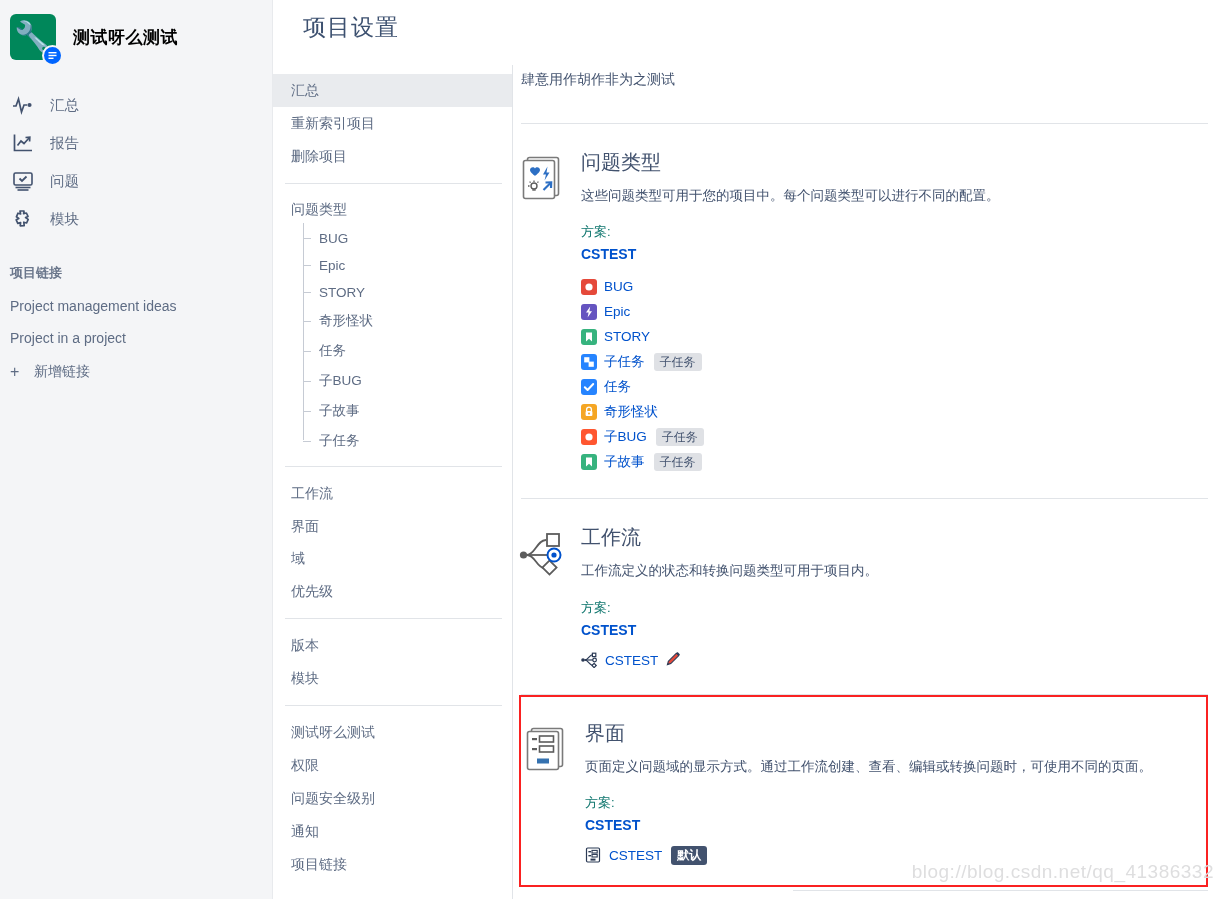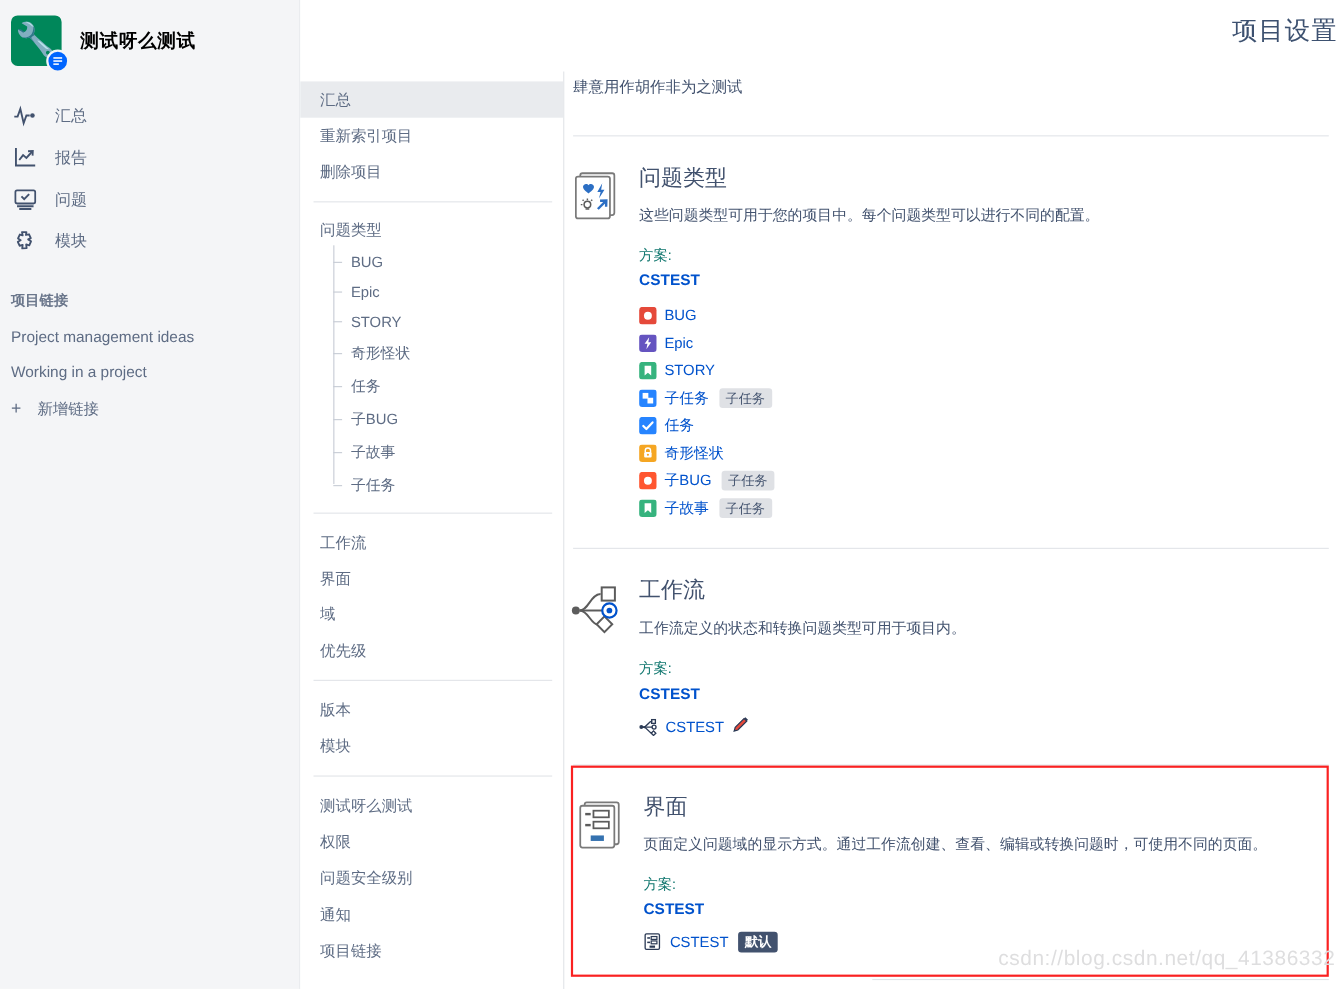--- a/index.html
+++ b/index.html
@@ -61,21 +61,21 @@
     display: flex; align-items: center;
     font-size: 14px; color: #5e6c84;
     padding: 9px 0 9px 10px; cursor: pointer;
   }
   .add-link .plus { font-size: 16px; width: 24px; color: #5e6c84; }
 
   
   #main { flex: 1; height: 899px; position: relative; background: #fff; }
   .page-title {
     font-size: 23px; color: #3d5170; font-weight: normal;
-    padding: 12px 6px 0 30px; letter-spacing: 1px; text-align: right;
+    padding: 12px 6px 0 30px; letter-spacing: 1px;
   }
   .content-row { display: flex; margin-top: 22px; }
 
   
   #settings-nav {
     width: 240px; min-width: 240px;
     border-right: 1px solid #e1e4e8;
     padding: 9px 0 0 0;
     height: 868px;
   }
@@ -215,21 +215,21 @@
           <svg width="22" height="22" viewBox="0 0 22 22" fill="none" stroke="#42526e" stroke-width="1.7" stroke-linejoin="round">
             <path d="M8 3 L12 3 L11.6 5.6 L14.4 5 L16 8.4 L13.6 9.6 L16.2 11.4 L14.6 15 L11.8 14.2 L12.2 17.6 L8.2 17.8 L8.6 14.6 L5.8 15.4 L4.2 11.8 L6.8 10.4 L4.4 8.8 L6 5.2 L8.6 6 Z"></path>
           </svg>
         </span>
         <span class="nav-label">模块</span>
       </div>
     </div>
 
     <div class="links-title">项目链接</div>
     <div class="link-row">Project management ideas</div>
-    <div class="link-row">Working in a project</div>
+    <div class="link-row">Project in a project</div>
     <div class="add-link">
       <span class="plus">+</span>
       <span>新增链接</span>
     </div>
   </div>
 
   <div id="main">
     <div class="page-title">项目设置</div>
 
     <div class="content-row">
@@ -465,15 +465,15 @@
                 <span class="badge-default">默认</span>
               </div>
             </div>
           </div>
         </div>
 
         <div class="bottom-rule"></div>
       </div>
     </div>
 
-    <div class="watermark">csdn://blog.csdn.net/qq_41386332</div>
+    <div class="watermark">blog://blog.csdn.net/qq_41386332</div>
   </div>
 </div>
 
 </body></html>

